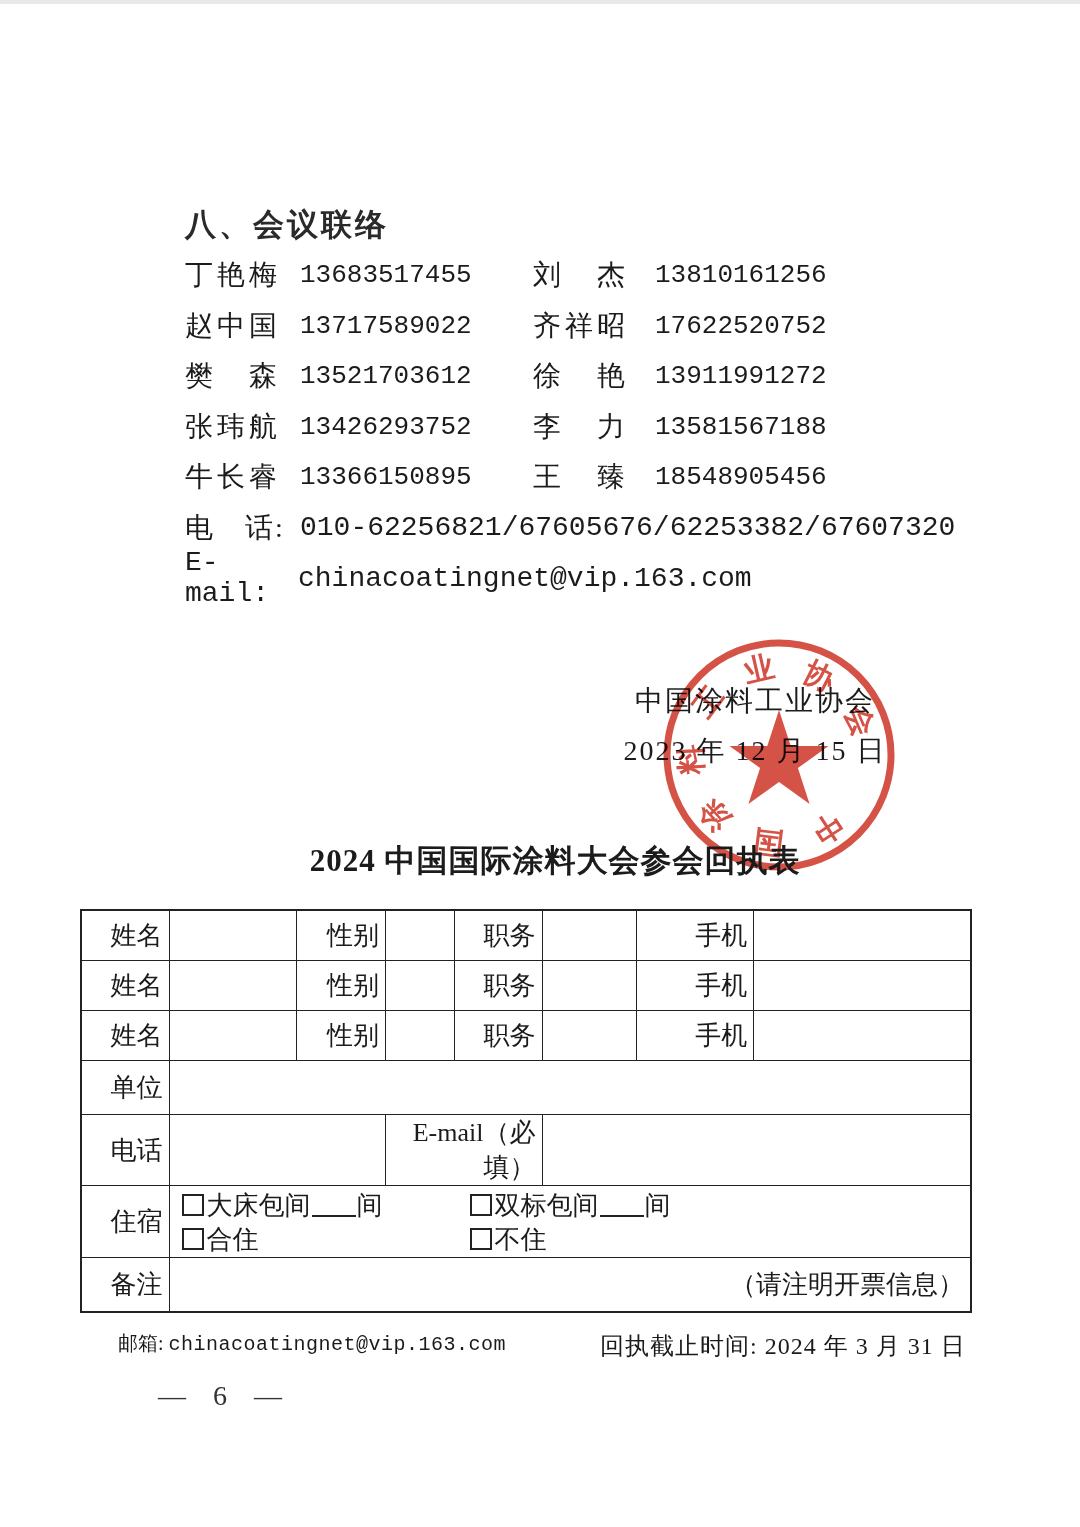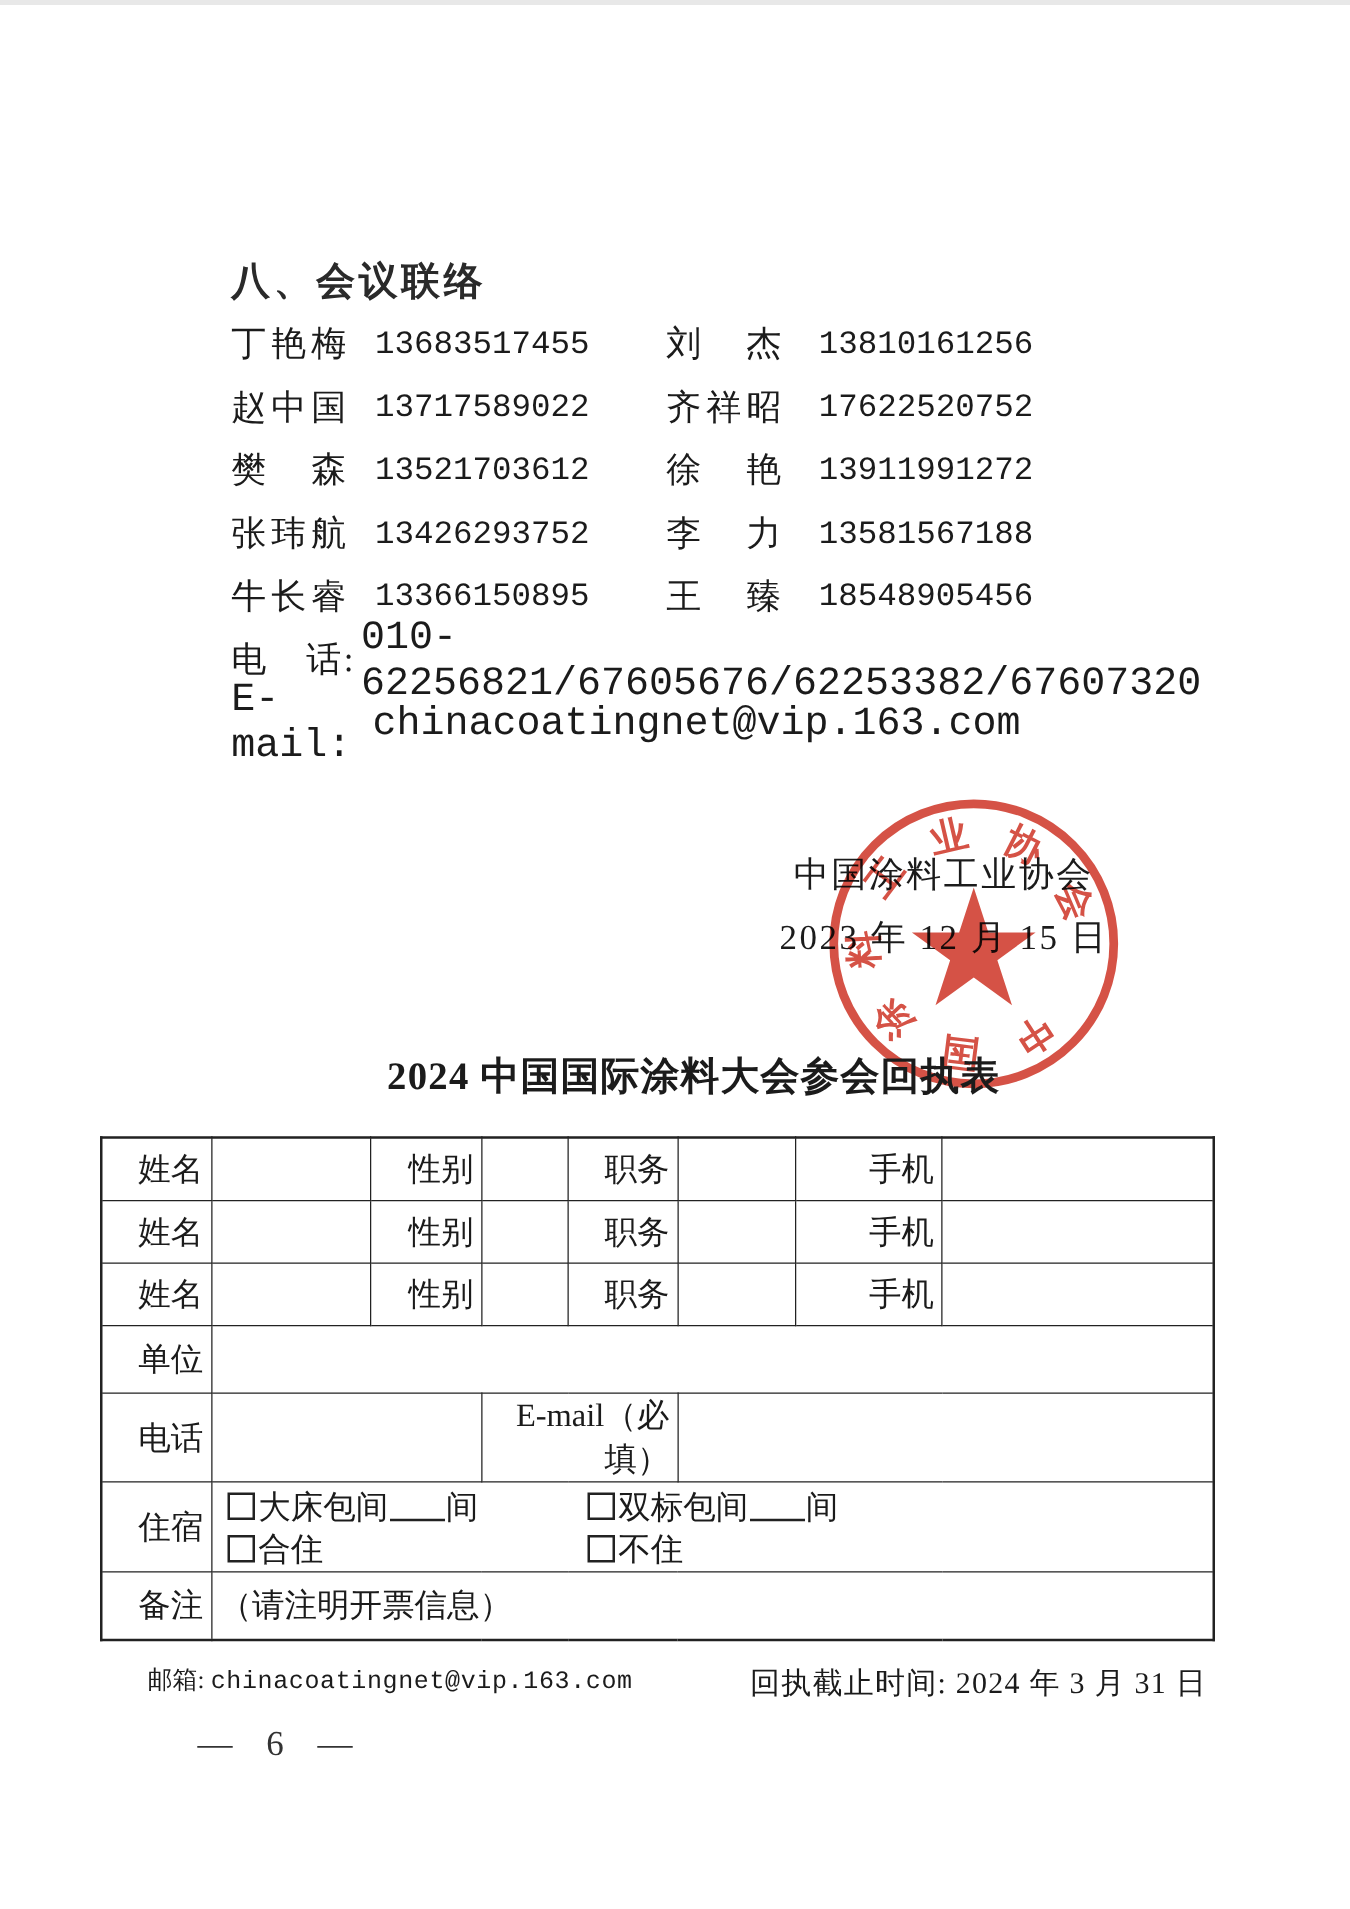--- a/index.html
+++ b/index.html
@@ -20,21 +20,21 @@
     font-weight:bold;font-size:31px;letter-spacing:3px;color:#2a2a2a;
   }
 
   .contacts{position:absolute;left:185px;top:246px;width:780px;}
   .c-row{display:flex;align-items:center;height:50.5px;font-size:28px;}
   .c-name1{width:115px;letter-spacing:4px;}
   .c-phone1{width:233px;font-family:"Liberation Mono","DejaVu Sans Mono",monospace;font-size:26px;}
   .c-name2{width:122px;letter-spacing:4px;}
   .c-phone2{flex:1;font-family:"Liberation Mono","DejaVu Sans Mono",monospace;font-size:26px;}
   .c-label{width:115px;letter-spacing:2px;}
-  .c-long{font-family:"Liberation Mono","DejaVu Sans Mono",monospace;font-size:32px;}
+  .c-long{font-family:"Liberation Mono","DejaVu Sans Mono",monospace;font-size:28px;}
 
   .signature{position:absolute;left:600px;top:672px;width:310px;text-align:center;}
   .sig-line{height:50px;line-height:50px;font-size:28px;letter-spacing:2px;}
 
   .stamp{
     position:absolute;left:656px;top:628px;width:246px;height:246px;
     mix-blend-mode:multiply;opacity:0.88;
   }
   .stamp text{
     font-family:"Liberation Serif","DejaVu Serif",serif;
@@ -53,21 +53,21 @@
     border:2.5px solid #222;
     font-size:26px;
   }
   table.form td{border:1.7px solid #222;padding:0 6px;overflow:hidden;}
   td.lbl{text-align:right;padding:0 2px;}
   tr.r-name td{height:49px;}
   tr.r-unit td{height:53px;}
   tr.r-tel td{height:53px;}
   tr.r-lodge td{height:71px;}
   tr.r-note td{height:53px;}
-  td.center{text-align:left;}
+  td.center{text-align:right;}
 
   .lodge-line{display:flex;align-items:flex-start;height:34px;padding-left:6px;}
   .opt{display:inline-flex;align-items:center;width:288px;}
   .opt.short{width:auto;}
   .cbx{
     display:inline-block;width:18px;height:18px;
     border:2px solid #222;margin-right:3px;flex:none;
   }
   .blank{
     display:inline-block;width:44px;height:22px;

